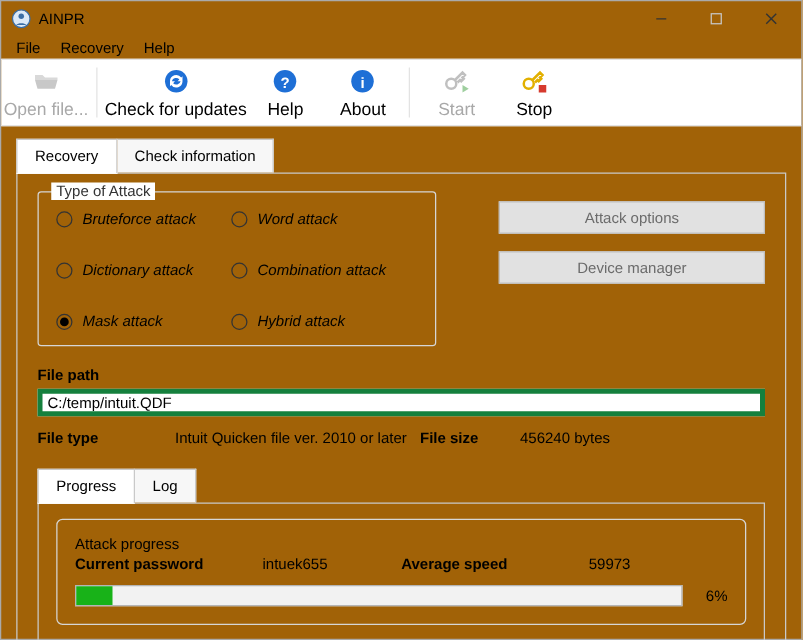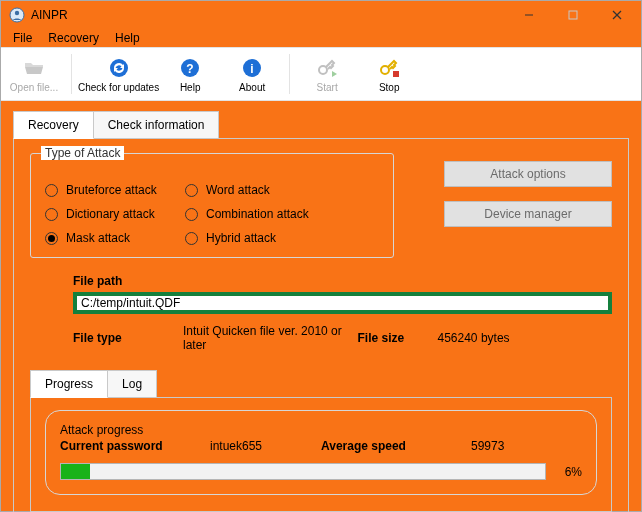--- a/index.html
+++ b/index.html
@@ -1,53 +1,53 @@
 <!DOCTYPE html>
 <html><head>
 <meta charset="utf-8">
 <style>
   * { box-sizing: border-box; font-family: "Segoe UI", Tahoma, sans-serif; font-size: 12px; }
   html, body { margin: 0; padding: 0; background: #fff; }
-  .window { width: 642px; height: 512px; border: 1px solid #aaa; background: #f97316; display: flex; flex-direction: column; }
+  .window { width: 642px; height: 512px; border: 1px solid #aaa; background: #a16207; display: flex; flex-direction: column; }
   .titlebar { height: 30px; display: flex; align-items: center; padding: 0 2px 0 8px; }
   .titlebar .app-icon { width: 16px; height: 16px; margin-right: 6px; }
   .titlebar .title { flex: 1; }
   .titlebar .tbbtn { width: 44px; height: 28px; display: flex; align-items: center; justify-content: center; color: #333; }
   .titlebar .tbbtn.disabled { color: #c8c8c8; }
   .menubar { height: 22px; display: flex; align-items: center; padding: 0 4px; }
   .menubar .menu { padding: 2px 8px; }
   .toolbar { height: 54px; border-top: 1px solid #e3e3e3; border-bottom: 1px solid #e3e3e3; display: flex; align-items: center; padding: 0 2px; background: #fff; }
   .tbutton { min-width: 62px; height: 52px; display: flex; flex-direction: column; align-items: center; justify-content: center; color: #000; }
   .tbutton.disabled { color: #a8a8a8; }
   .tbutton .ico { width: 24px; height: 24px; display: flex; align-items: center; justify-content: center; }
-  .tbutton .lbl { margin-top: 2px; font-size: 10px; white-space: nowrap; }
+  .tbutton .lbl { margin-top: 2px; font-size: 14px; white-space: nowrap; }
   .tsep { width: 1px; height: 40px; background: #e3e3e3; margin: 0 6px; }
   .content { flex: 1; padding: 10px 12px 0 12px; display: flex; flex-direction: column; }
   .tabs { display: flex; position: relative; z-index: 2; }
   .tab { padding: 6px 14px; border: 1px solid #c9c9c9; border-bottom: none; background: #fff; margin-right: 0; position: relative; }
   .tab.inactive { background: #f7f7f7; border-left: none; }
   .tab.active { border-bottom: 1px solid #fff; margin-bottom: -1px; }
   .tabpanel { border: 1px solid #c9c9c9; flex: 1; padding: 14px 16px; display: flex; flex-direction: column; }
   .row { display: flex; gap: 20px; }
   .fieldset { border: 1px solid #d6d6d6; border-radius: 3px; padding: 10px 14px 12px; position: relative; }
   .fieldset .legend { position: absolute; top: -8px; left: 10px; background: #fff; padding: 0 4px; color: #333; }
-  .attackgrid { display: grid; grid-template-columns: 140px 160px; row-gap: 10px; margin-top: 19px; }
+  .attackgrid { display: grid; grid-template-columns: 140px 160px; row-gap: 27px; margin-top: 4px; font-style: italic; }
   .radio { display: flex; align-items: center; gap: 8px; }
   .radio .rcircle { width: 13px; height: 13px; border: 1px solid #333; border-radius: 50%; display: flex; align-items: center; justify-content: center; }
   .radio.selected .rcircle::after { content: ""; width: 7px; height: 7px; background: #000; border-radius: 50%; }
   .sidebtns { flex: 1; padding-left: 30px; display: flex; flex-direction: column; gap: 14px; padding-top: 8px; }
   .btn { height: 26px; background: #e1e1e1; border: 1px solid #bfbfbf; color: #6b6b6b; display: flex; align-items: center; justify-content: center; }
-  .filesection { margin-top: 16px; margin-left: 43px; }
+  .filesection { margin-top: 16px; }
   .bold { font-weight: 600; }
   .txtinput { width: 100%; height: 22px; border: 4px solid #15803d; padding: 0 4px; display: flex; align-items: flex-start; margin-top: 4px; background: #fff; }
   .infogrid { display: grid; grid-template-columns: 110px 1fr 80px 1fr; margin-top: 10px; align-items: center; }
   .infogrid .val-right { text-align: left; padding-right: 8px;}
   .subtabs { display: flex; margin-top: 18px; position: relative; z-index: 2;}
   .subpanel { border: 1px solid #c9c9c9; padding: 12px 14px 16px; }
-  .progressbox { border: 1px solid #d6d6d6; border-radius: 15px; padding: 12px 14px 14px; position: relative; }
+  .progressbox { border: 1px solid #d6d6d6; border-radius: 5px; padding: 12px 14px 14px; position: relative; }
   .pgrid { display: grid; grid-template-columns: 150px 1fr 150px 1fr; margin-top: 2px; }
   .pbar-row { display: flex; align-items: center; gap: 8px; margin-top: 10px; }
   .pbar { flex: 1; height: 17px; border: 1px solid #b5b5b5; background: #f2f2f2; position: relative; }
   .pbar .fill { position: absolute; left: 0; top: 0; bottom: 0; background: #18b218; }
   .pct { width: 28px; text-align: right; }
   .spacer-flex { flex:1; }
 </style>
 </head>
 <body>
 
@@ -150,21 +150,21 @@
   <div class="content">
 
     <div class="tabs">
       <div class="tab active">Recovery</div>
       <div class="tab inactive">Check information</div>
     </div>
 
     <div class="tabpanel">
 
       <div class="row">
-        <div class="fieldset" style="width:364px">
+        <div class="fieldset" style="width:319px">
           <span class="legend">Type of Attack</span>
           <div class="attackgrid">
             <label class="radio">
                 <span class="rcircle"></span>
                 <span>Bruteforce attack</span>
               </label>
             <label class="radio">
                 <span class="rcircle"></span>
                 <span>Word attack</span>
               </label>

